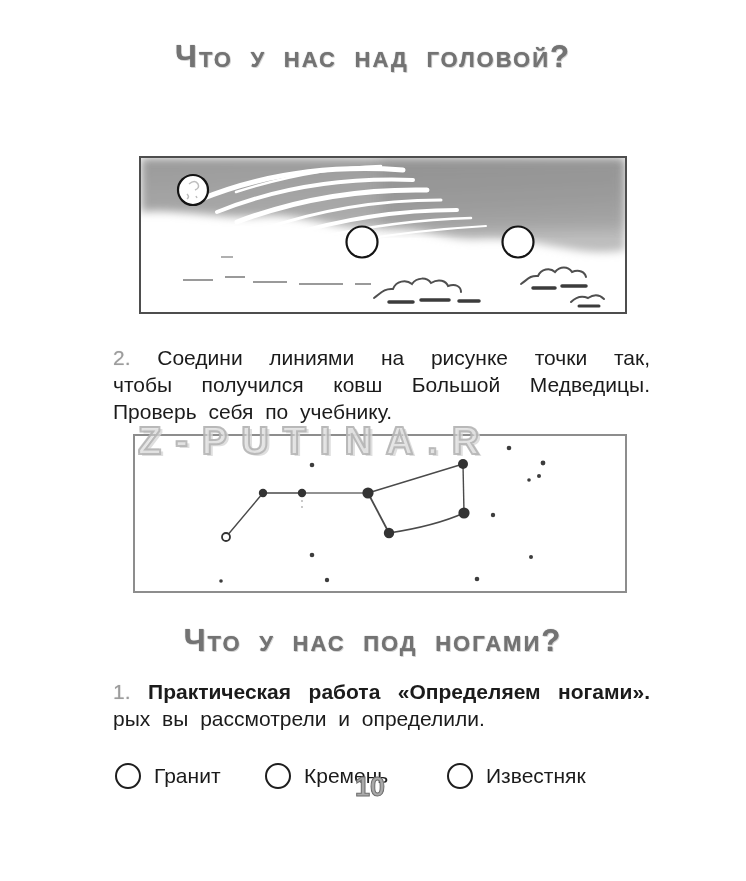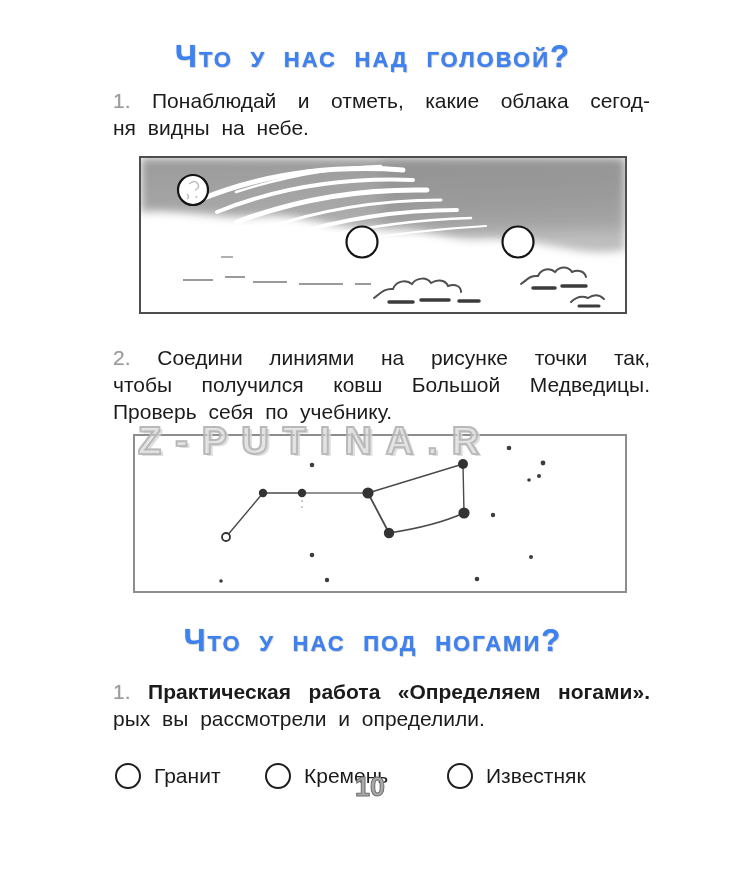--- a/index.html
+++ b/index.html
@@ -4,21 +4,21 @@
 <style>
   html,body{margin:0;padding:0;background:#e9e9e9;}
   .page{
     position:relative;width:746px;height:881px;margin:0 auto;
     background:#ffffff;overflow:hidden;
     font-family:"Liberation Sans",sans-serif;color:#1b1b1b;
   }
   .heading{
     position:absolute;left:0;width:746px;text-align:center;
     font-variant:small-caps;font-weight:bold;font-size:31px;line-height:34px;
-    letter-spacing:2px;word-spacing:7px;color:#3b82f6;
+    letter-spacing:2px;word-spacing:7px;color:#737373;
     text-shadow:0 0 1px rgba(110,110,110,0.8),1px 1px 0 rgba(170,170,170,0.45);
   }
   .para{position:absolute;left:113px;width:537px;}
   .line{font-size:21px;line-height:27px;height:27px;overflow:hidden;}
   .jl{text-align:justify;text-align-last:justify;}
   .ll{word-spacing:6px;}
   .num{color:#9c9c9c;text-shadow:0 0 1px rgba(150,150,150,0.6);}
   .bold{font-weight:bold;}
   .figure{
     position:absolute;background:#fff;box-sizing:border-box;
@@ -48,24 +48,20 @@
   .opt1{left:115px;} .opt2{left:265px;} .opt3{left:447px;}
   svg{display:block;}
 </style>
 </head>
 <body>
 
 <div class="page">
 
   <div class="heading" style="top:40px;">Что у нас над головой?</div>
 
-  <div class="para" style="top:87px;">
-    <div class="line jl"><span class="num">1.</span> <span>Понаблюдай и отметь, какие облака сегод-</span></div>
-    <div class="line ll">ня видны на небе.</div>
-  </div>
 
   <div class="figure fig-clouds">
     <svg width="484" height="154" viewBox="0 0 484 154">
       <defs>
         <linearGradient id="sg" x1="0" y1="0" x2="0.25" y2="1">
           <stop offset="0" stop-color="#9a9a9a"></stop>
           <stop offset="0.6" stop-color="#a8a8a8"></stop>
           <stop offset="1" stop-color="#bdbdbd"></stop>
         </linearGradient>
         <filter id="soft">

